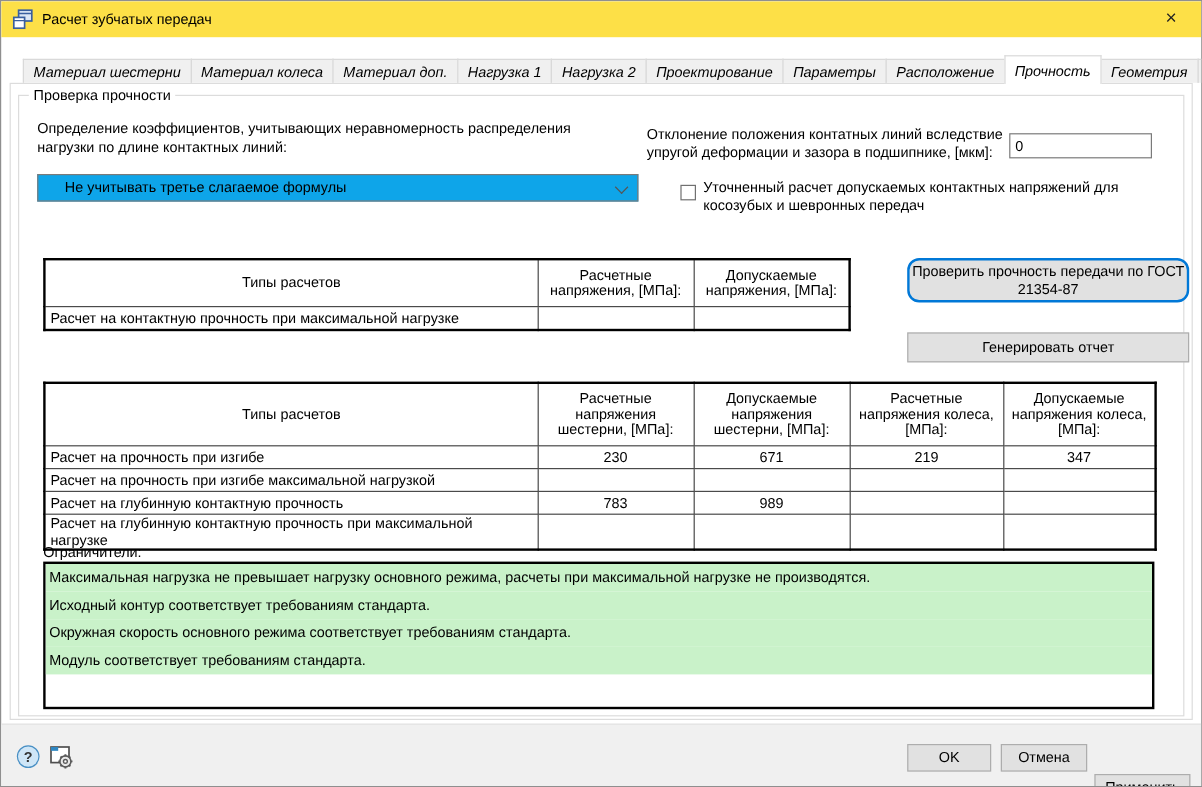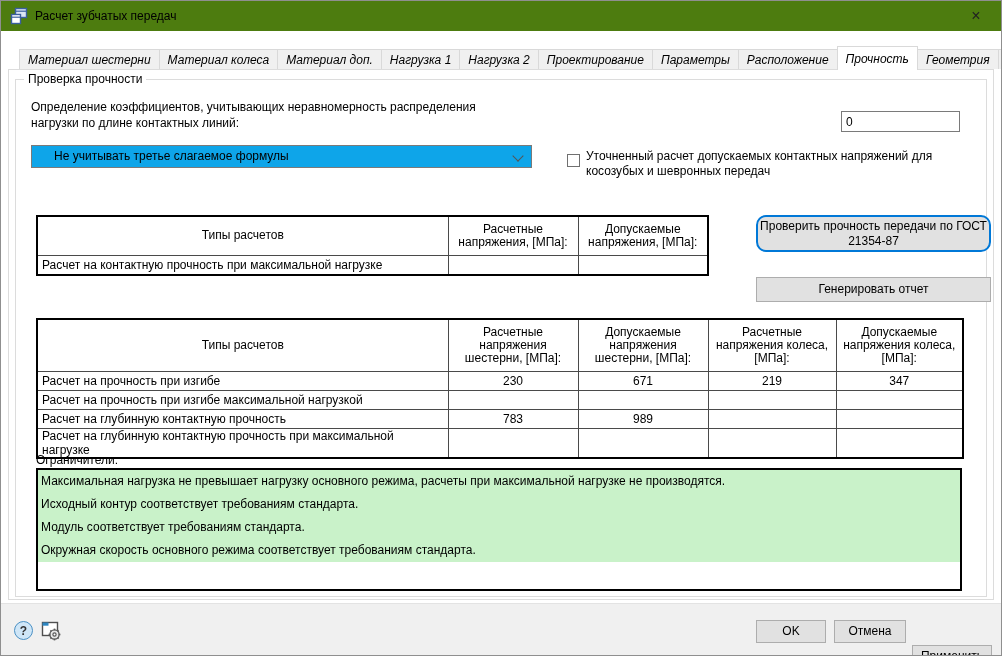--- a/index.html
+++ b/index.html
@@ -1,21 +1,21 @@
 <!DOCTYPE html>
 <html><head>
 <meta charset="utf-8">
 <style>
   html,body { margin:0; padding:0; background:#c9c9c9; font-family:"Liberation Sans", sans-serif; }
   .window {
     position:relative; width:1000px; height:654px; background:#ffffff;
     border:1px solid #8f8f8f; overflow:hidden; font-size:12px; color:#000;
   }
   
-  .titlebar { position:absolute; left:0; top:0; width:100%; height:30px; background:#4d7c0f; }
+  .titlebar { position:absolute; left:0; top:0; width:100%; height:30px; background:#fde047; }
   .title-icon { position:absolute; left:9px; top:6px; width:18px; height:18px; }
   .title-text { position:absolute; left:34px; top:8px; font-size:12px; white-space:nowrap; }
   .close-btn { position:absolute; right:12px; top:4px; width:26px; height:22px; text-align:center;
                font-size:16px; line-height:22px; color:#222; cursor:pointer; }
   
   .tabs { position:absolute; left:18px; top:45px; height:23px; display:flex; align-items:flex-end; z-index:4; }
   .tab { box-sizing:border-box; height:20px; padding:3px 8px 0; background:#f0f0f0;
          border:1px solid #d9d9d9; border-bottom:none; margin-right:-1px; white-space:nowrap; cursor:pointer;font-style:italic; }
   .tab.active { height:24px; margin-bottom:-1px; padding-top:5px; background:#ffffff; position:relative; z-index:6; }
   .tabpage { position:absolute; left:7px; top:68px; width:986px; height:531px; background:#ffffff;
@@ -98,20 +98,21 @@
   <div class="groupbox">
     <span class="groupbox-label">Проверка прочности</span>
   </div>
 
   <div class="lbl" style="left:30px; top:98px; width:485px;">Определение коэффициентов, учитывающих неравномерность распределения нагрузки по длине контактных линий:</div>
   <div class="dropdown">
     <span>Не учитывать третье слагаемое формулы</span>
     <span class="chev"></span>
   </div>
 
+  <div class="lbl" style="left:538px; top:104px; width:305px; line-height:15px;">Отклонение положения контатных линий вследствие упругой деформации и зазора в подшипнике, [мкм]:</div>
   <input class="txt" type="text" value="0" style="">
 
   <div class="chk"></div>
   <div class="lbl" style="left:585px; top:148px; width:395px; line-height:15px;">Уточненный расчет допускаемых контактных напряжений для косозубых и шевронных передач</div>
 
   <div class="tblwrap" style="left:35px; top:214px;">
     <table class="calc" style="width:671px;">
       <colgroup>
           <col style="width:411px">
           <col style="width:130px">
@@ -181,22 +182,22 @@
         <td class="cval"></td>
       </tr>
     </tbody>
       </table>
   </div>
 
   <div class="lbl" style="left:35px; top:451px;">Ограничители:</div>
   <div class="listbox">
     <div class="lim-item">Максимальная нагрузка не превышает нагрузку основного режима, расчеты при максимальной нагрузке не производятся.</div>
     <div class="lim-item">Исходный контур соответствует требованиям стандарта.</div>
+    <div class="lim-item">Окружная скорость основного режима соответствует требованиям стандарта.</div>
     <div class="lim-item">Модуль соответствует требованиям стандарта.</div>
-    <div class="lim-item">Окружная скорость основного режима соответствует требованиям стандарта.</div>
   </div>
 
   <div class="footer"></div>
   <div class="help-icon">?</div>
   <svg class="settings-icon" viewBox="0 0 20 21">
     <rect x="1.5" y="2.5" width="15" height="13" fill="#ffffff" stroke="#4f4f4f" stroke-width="1.4"></rect>
     <rect x="1.5" y="2.5" width="6" height="3.2" fill="#2e86c1" stroke="none"></rect>
     <circle cx="13.5" cy="14.5" r="4.6" fill="#e8e8e8" stroke="#5a5a5a" stroke-width="1.3"></circle>
     <circle cx="13.5" cy="14.5" r="1.6" fill="#ffffff" stroke="#5a5a5a" stroke-width="1.2"></circle>
     <g stroke="#5a5a5a" stroke-width="1.6">

